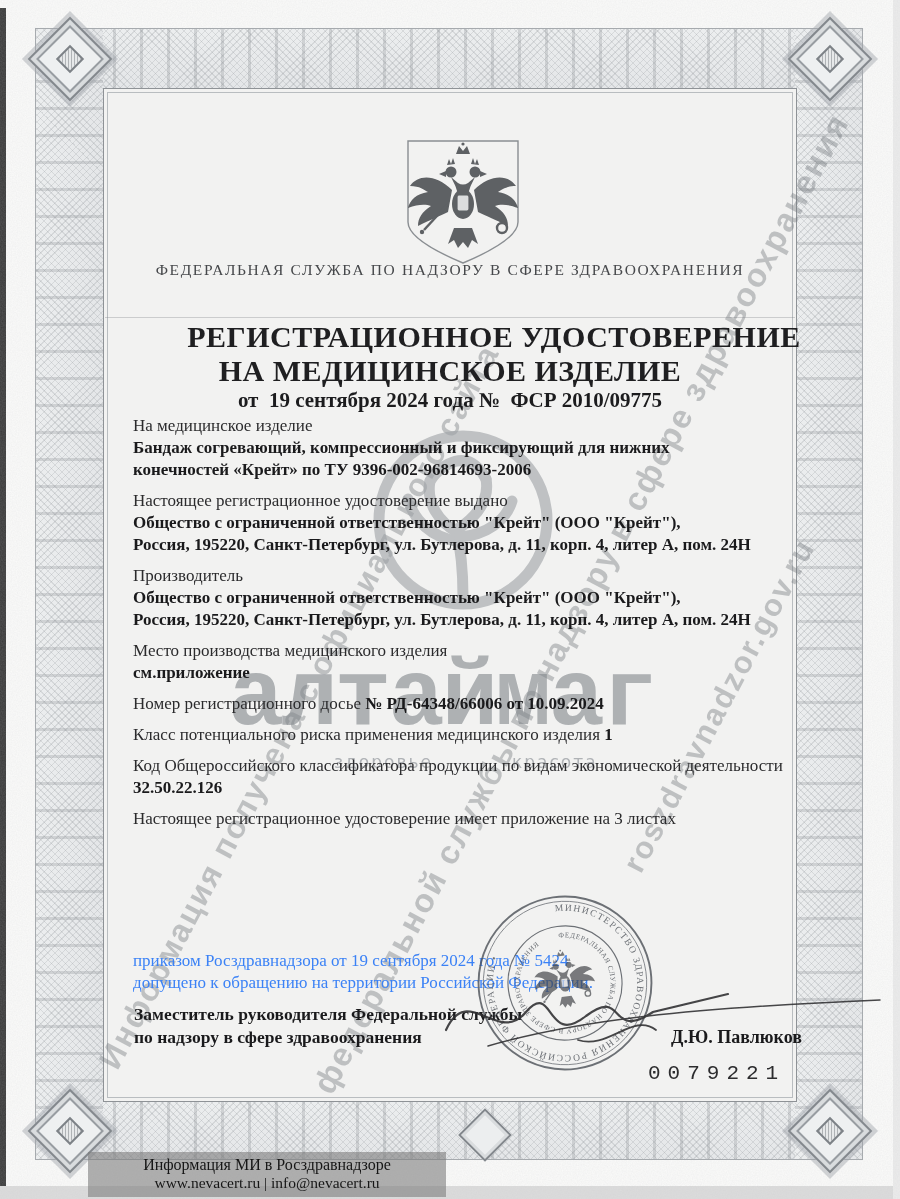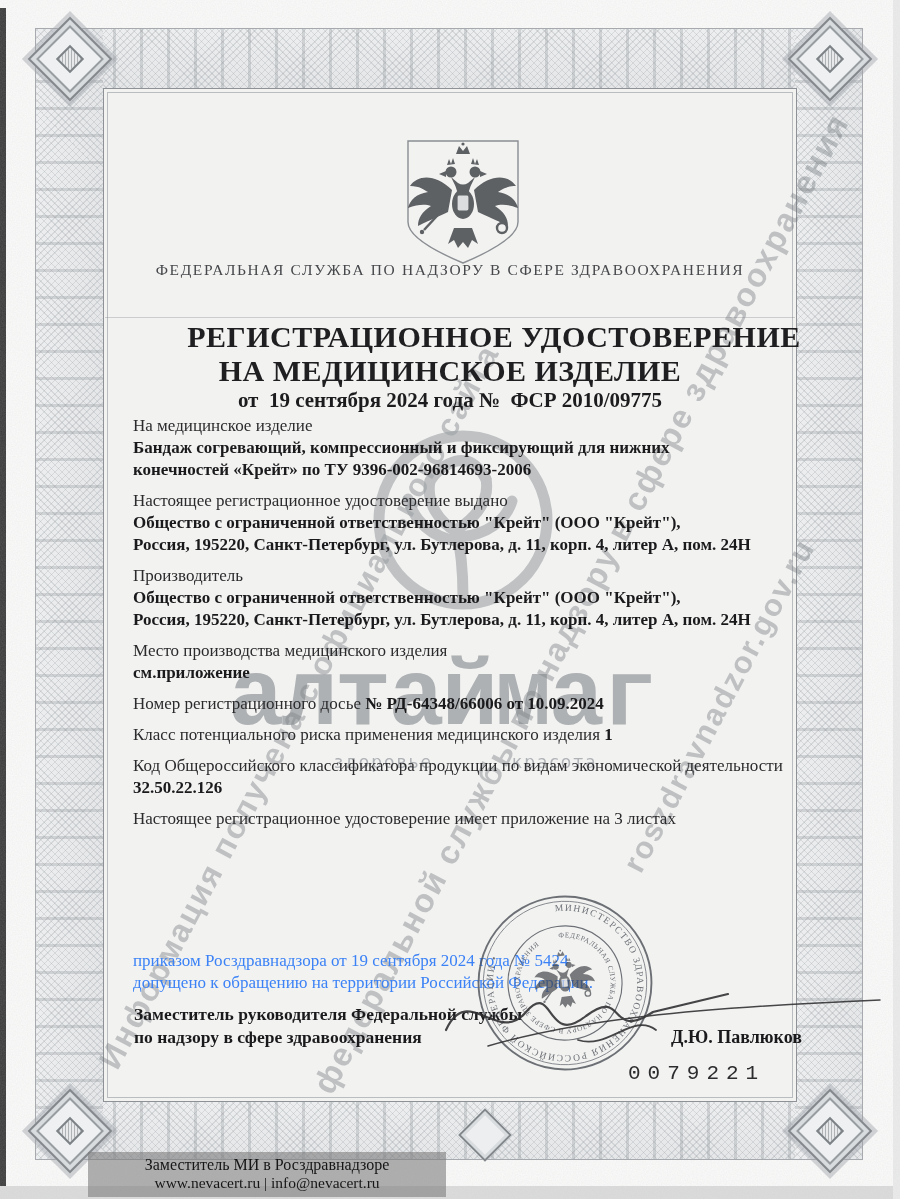--- a/index.html
+++ b/index.html
@@ -63,21 +63,21 @@
   .body-block{position:absolute;left:133px;top:415px;width:668px;font-size:17px;line-height:22px;}
   .fgroup{margin-bottom:9px;}
   .flabel{color:#2b2b2d;}
   .fvalue{font-weight:bold;color:#1a1a1c;white-space:pre-line;}
   .finline .fvalue{display:inline;white-space:normal;margin-top:8px;}
   .resolution{position:absolute;left:133px;top:950px;width:668px;font-size:17px;line-height:22px;color:#3b82f6;}
   .sign-row{position:absolute;left:134px;top:1003px;width:668px;display:flex;justify-content:space-between;
      align-items:flex-end;}
   .sign-pos{font-weight:bold;font-size:17.5px;line-height:23px;color:#1a1a1c;}
   .sign-name{font-weight:bold;font-size:18px;color:#1a1a1c;padding-bottom:1px;}
-  .serial{position:absolute;left:628px;top:1062px;font-family:"Liberation Mono",monospace;font-size:21px;
+  .serial{position:absolute;left:648px;top:1062px;font-family:"Liberation Mono",monospace;font-size:21px;
      letter-spacing:7px;color:#2c2c2e;z-index:4;}
   .stamp{position:absolute;left:470px;top:888px;z-index:5;}
   .sig-svg{position:absolute;left:428px;top:950px;z-index:6;}
   .badge{position:absolute;left:88px;top:1152px;width:358px;z-index:9;background:rgba(125,125,125,.60);
      text-align:center;padding:4px 0 5px 0;color:#161616;}
   .badge .b1{font-size:16px;}
   .badge .b2{font-size:15.5px;}
 </style>
 </head>
 <body>
@@ -243,17 +243,17 @@
 
   <svg class="sig-svg" width="460" height="120" viewBox="0 0 460 120">
     <g fill="none" stroke="#2e2e30" stroke-linecap="round" opacity="0.88">
       <path d="M18,80 C40,32 70,96 98,62 C126,30 118,98 158,66 C198,36 180,92 225,62 L300,44" stroke-width="2.2"></path>
       <path d="M60,96 C150,70 260,58 452,50" stroke-width="1.5"></path>
       <path d="M150,90 C180,100 205,62 228,80" stroke-width="1.8"></path>
     </g>
   </svg>
 
   <div class="badge">
-    <div class="b1">Заместитель МИ в Росздравнадзоре</div>
+    <div class="b1">Информация МИ в Росздравнадзоре</div>
     <div class="b2">www.nevacert.ru | info@nevacert.ru</div>
   </div>
 
 </div>
 
 </body></html>

